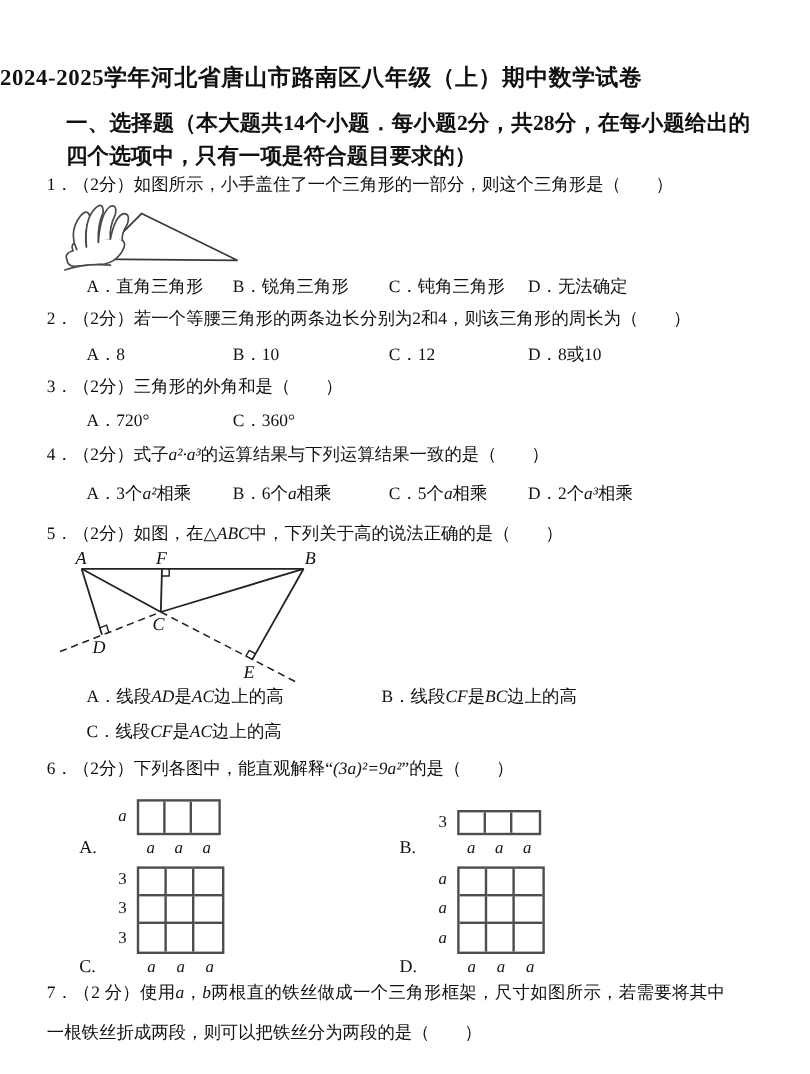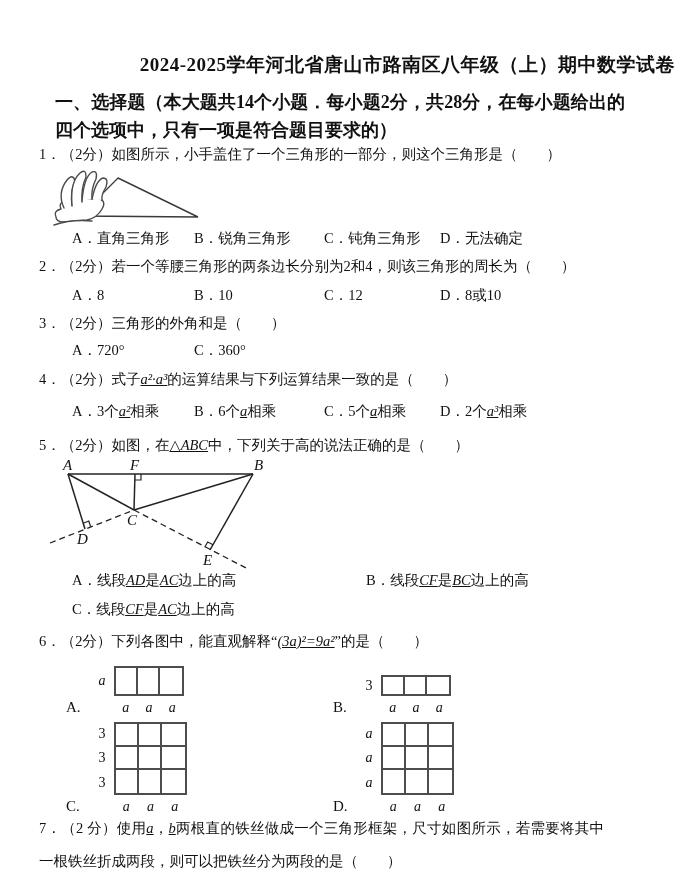--- a/index.html
+++ b/index.html
@@ -1,31 +1,31 @@
 <!DOCTYPE html>
 <html><head>
 <meta charset="utf-8">
 <style>
   html,body{margin:0;padding:0;}
   body{background:#ffffff;font-family:"Liberation Serif","DejaVu Serif",serif;color:#111;}
   .page{position:relative;width:675px;height:895px;background:#fff;overflow:hidden;}
 
-  .title{position:absolute;top:52px;left:0;right:0;text-align:right;
+  .title{position:absolute;top:52px;left:0;right:0;text-align:left;
          font-size:19px;font-weight:bold;letter-spacing:0.5px;}
 
   .heading{position:absolute;top:88px;left:55px;width:570px;
            font-size:18px;font-weight:bold;line-height:28px;text-align:justify;}
 
   .stem{position:absolute;left:39px;width:568px;font-size:14.5px;line-height:21px;}
-  .stem .var, .opt .var{font-family:"Liberation Serif","DejaVu Serif",serif;font-style:italic;text-decoration:underline;}
+  .stem .var, .opt .var{font-family:"Liberation Serif","DejaVu Serif",serif;font-style:italic;}
 
   .optrow{position:absolute;left:55px;width:568px;padding-left:17px;box-sizing:border-box;
           display:grid;grid-template-columns:122px 130px 116px auto;font-size:14.5px;}
   .optrow2{position:absolute;left:55px;width:568px;padding-left:17px;box-sizing:border-box;
-          display:grid;grid-template-columns:246px auto;font-size:14.5px;gap:48px;}
+          display:grid;grid-template-columns:246px auto;font-size:14.5px;}
 
   .fig{position:absolute;}
   svg{display:block;}
   .flabel{font-size:15px;font-style:italic;font-family:"Liberation Serif","DejaVu Serif",serif;fill:#111;}
 
   
   .figrow{position:absolute;display:flex;align-items:flex-end;}
   .mini{display:grid;grid-template-columns:auto auto auto;grid-template-rows:auto auto;column-gap:6px;}
   .mini .key{grid-row:2;grid-column:1;align-self:end;font-size:15px;min-width:24px;}
   .mini .leftlabels{grid-row:1;grid-column:2;display:flex;flex-direction:column;

